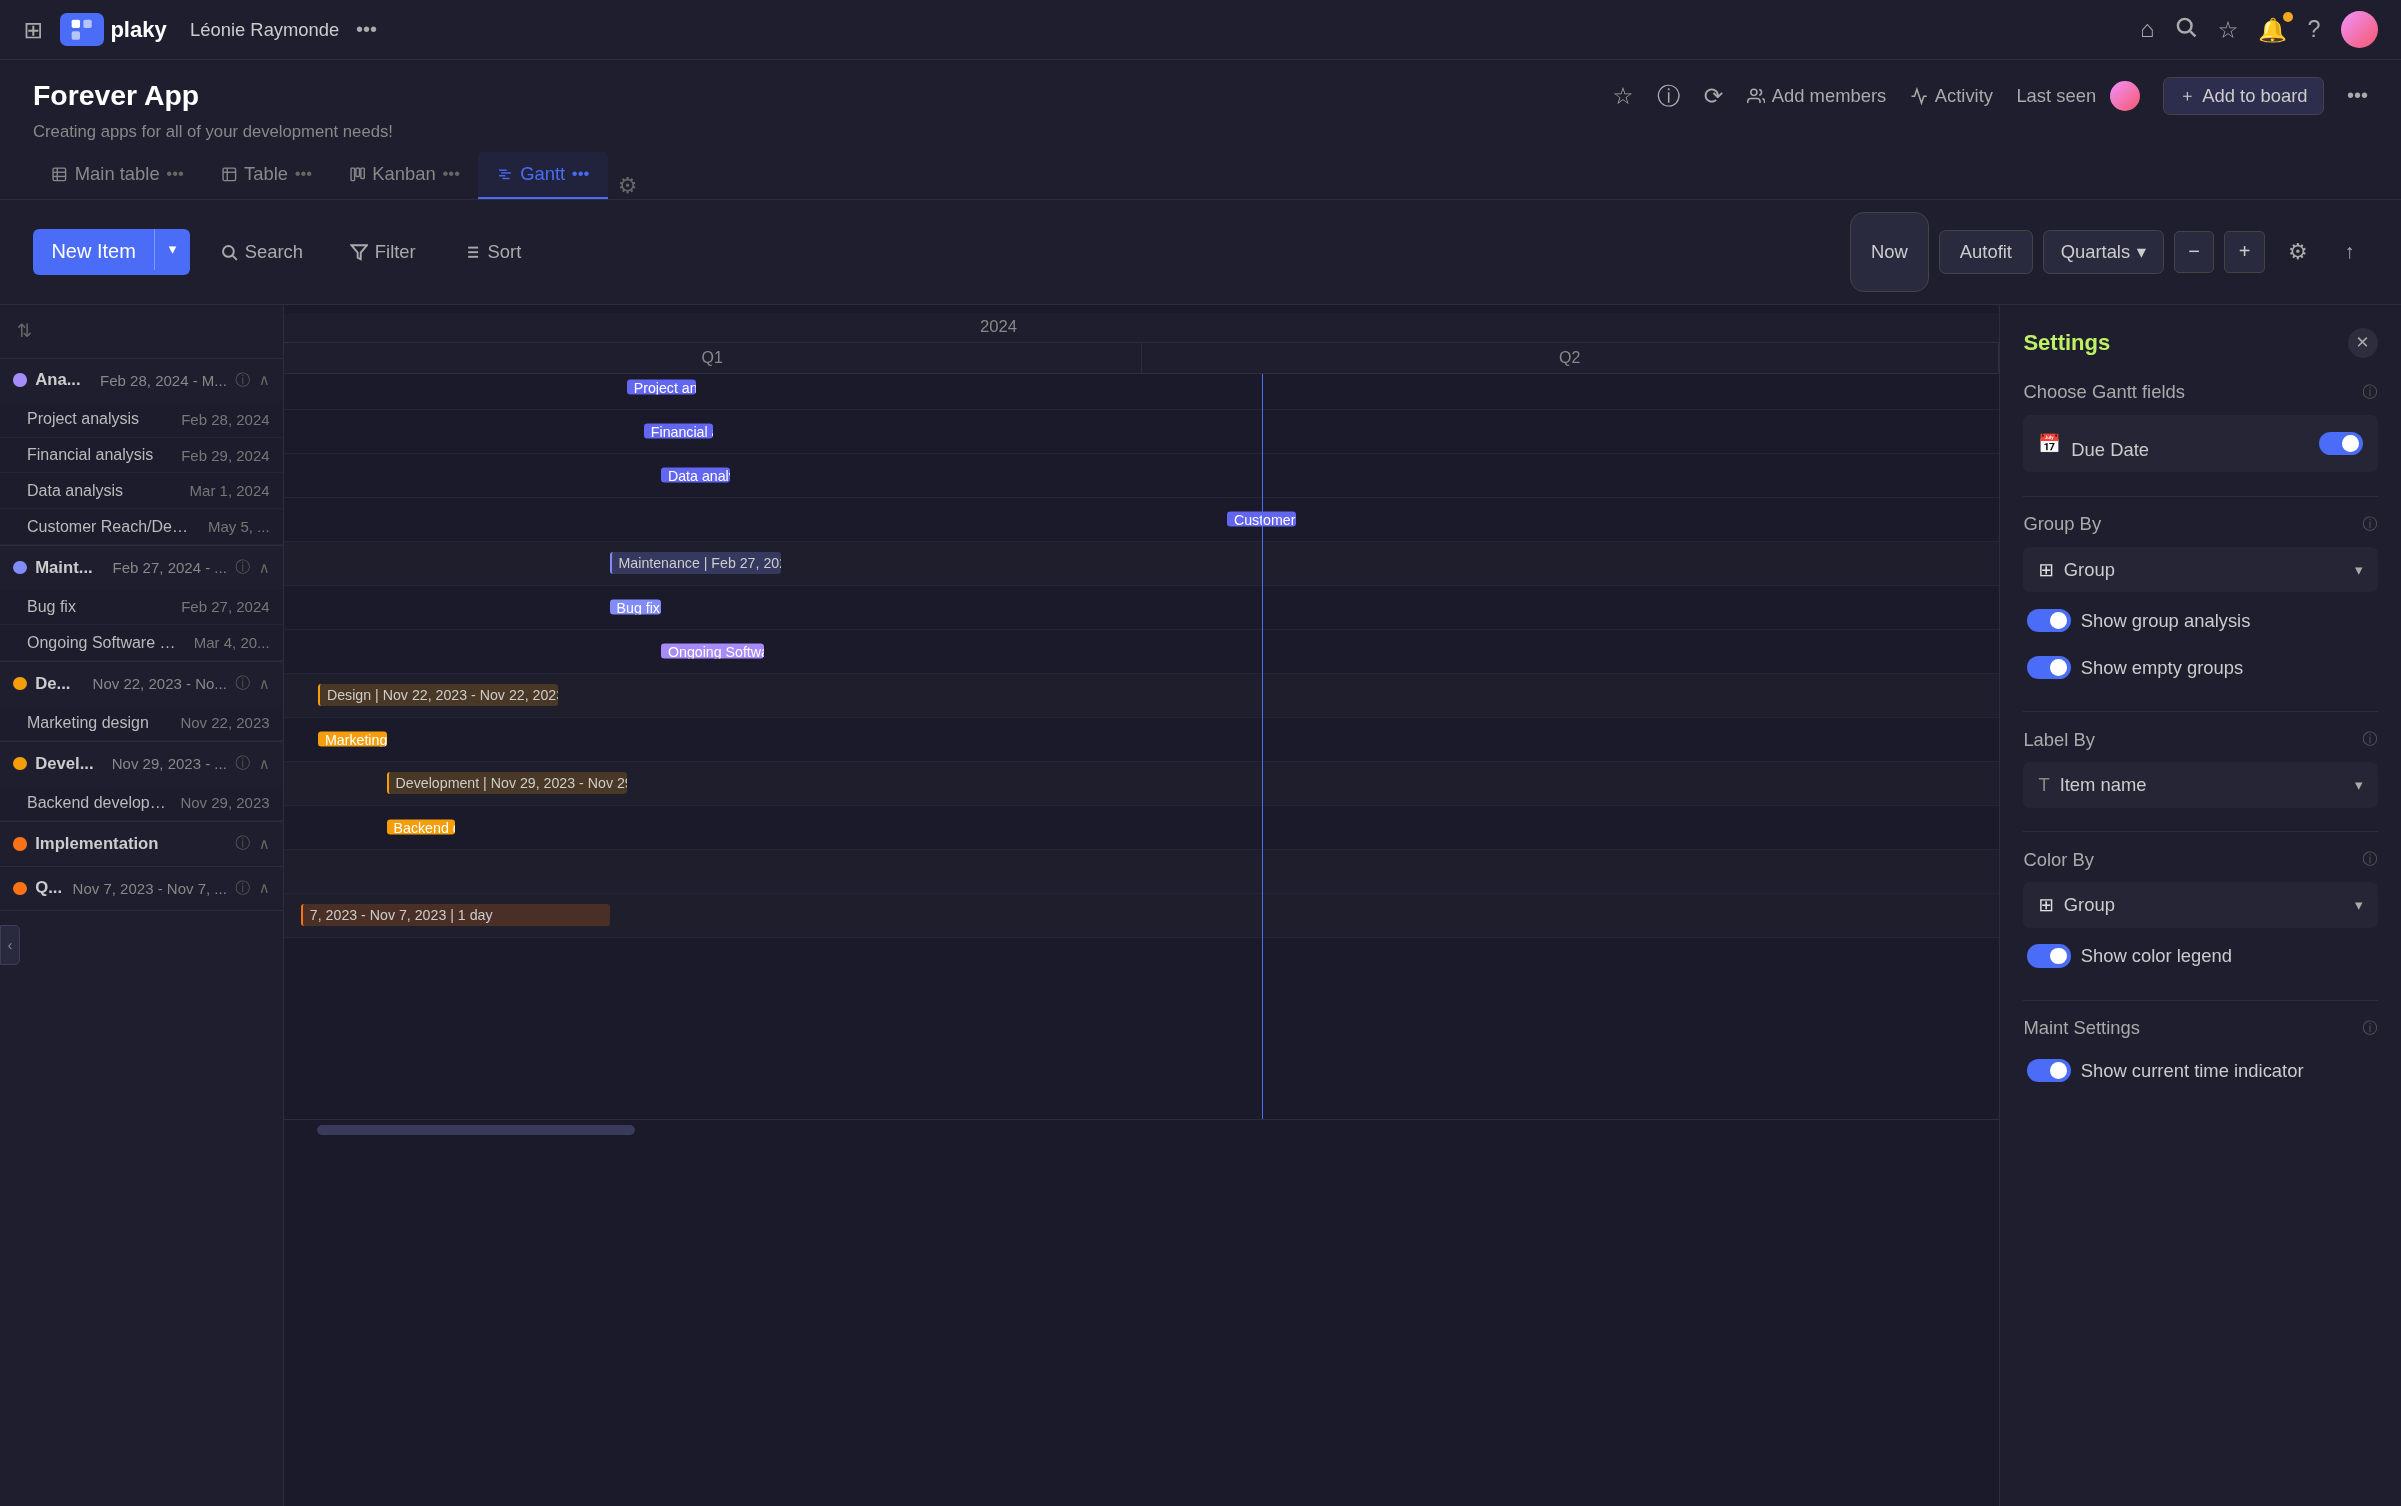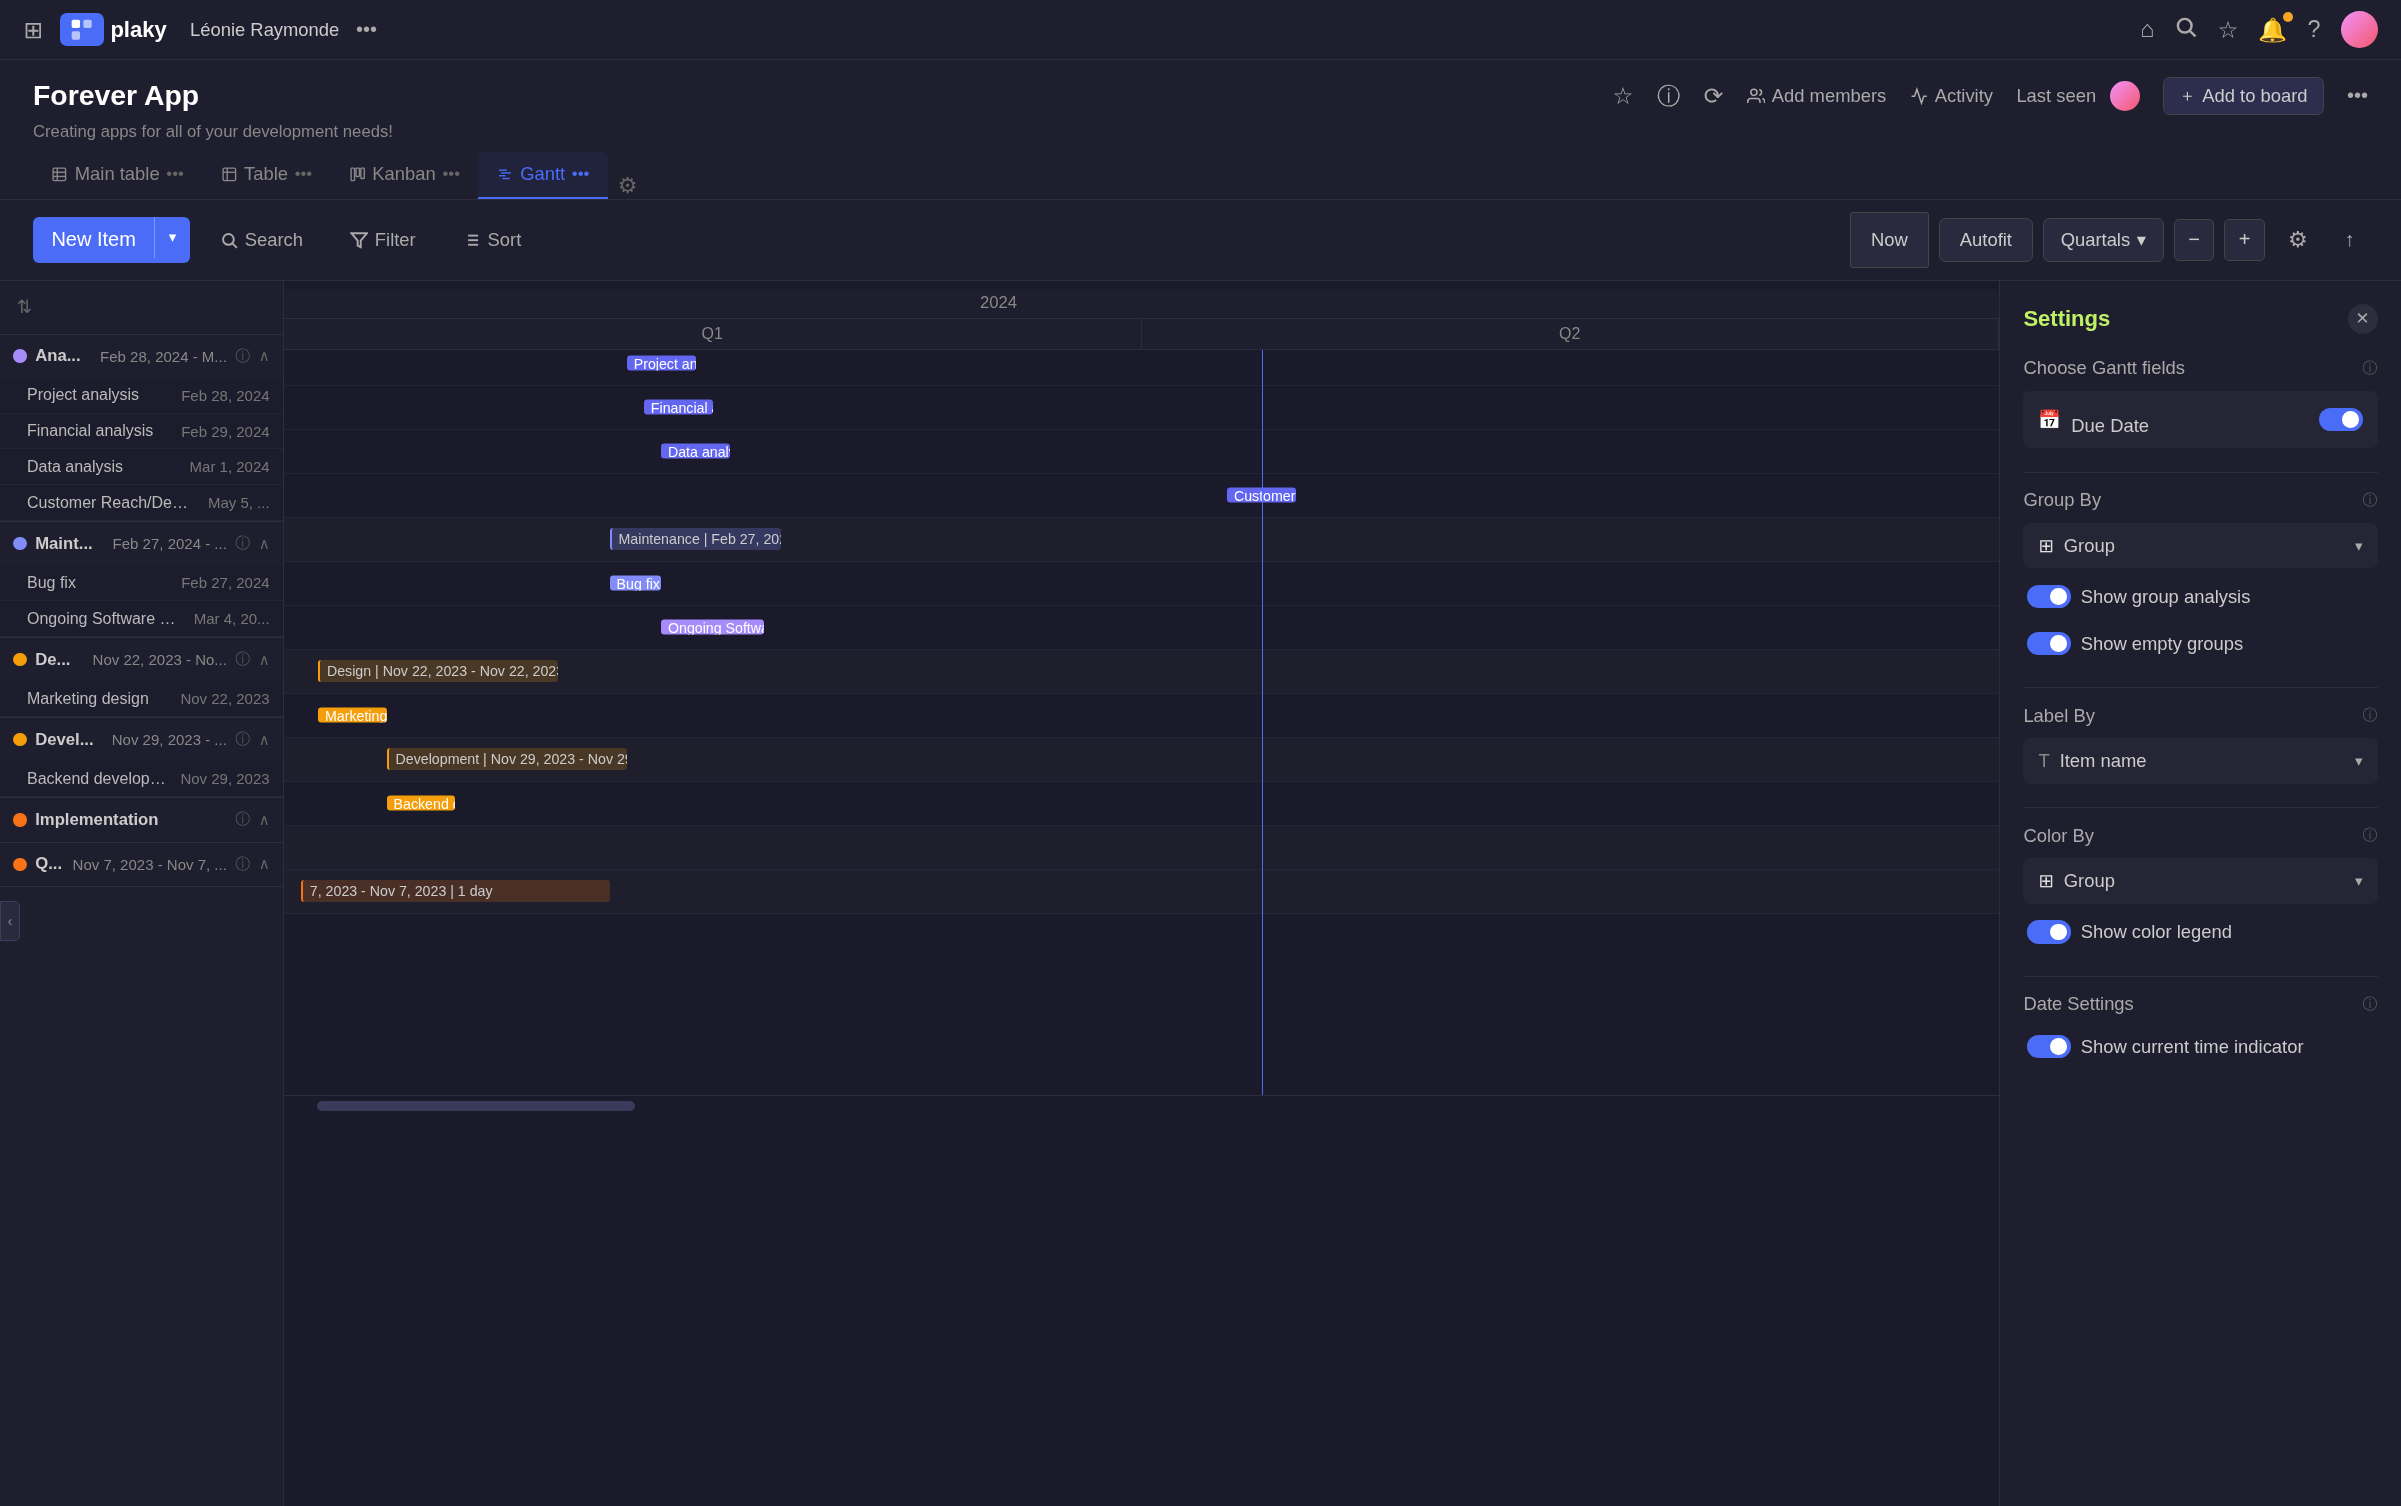--- a/index.html
+++ b/index.html
@@ -207,24 +207,24 @@
       cursor: pointer;
       border-radius: 6.7px;
     }
     .toolbar-spacer { flex: 1; }
     .toolbar-right {
       display: flex;
       align-items: center;
       gap: 10px;
     }
     .btn-now {
-      padding: 16px 20px;
+      padding: 28px 20px;
       background: #2a2a3e;
       border: 0.8px solid #444;
-      border-radius: 3px;
+      border-radius: 14px;
       color: #ccc;
       font-size: 18.4px;
       cursor: pointer;
     }
     .btn-autofit {
       padding: 10px 20px;
       background: #2a2a3e;
       border: 0.8px solid #444;
       border-radius: 6.7px;
       color: #ccc;
@@ -1011,21 +1011,21 @@
       <div class="settings-toggle-row">
         <div class="toggle on"></div>
         <span class="settings-toggle-label">Show color legend</span>
       </div>
     </div>
 
     <div class="divider"></div>
 
     <div class="settings-section">
       <div class="settings-section-label">
-        <span>Date Settings</span>
+        <span>Maint Settings</span>
         <span class="settings-info-icon">ⓘ</span>
       </div>
       <div class="settings-toggle-row">
         <div class="toggle on"></div>
         <span class="settings-toggle-label">Show current time indicator</span>
       </div>
     </div>
 
   </div>
 

